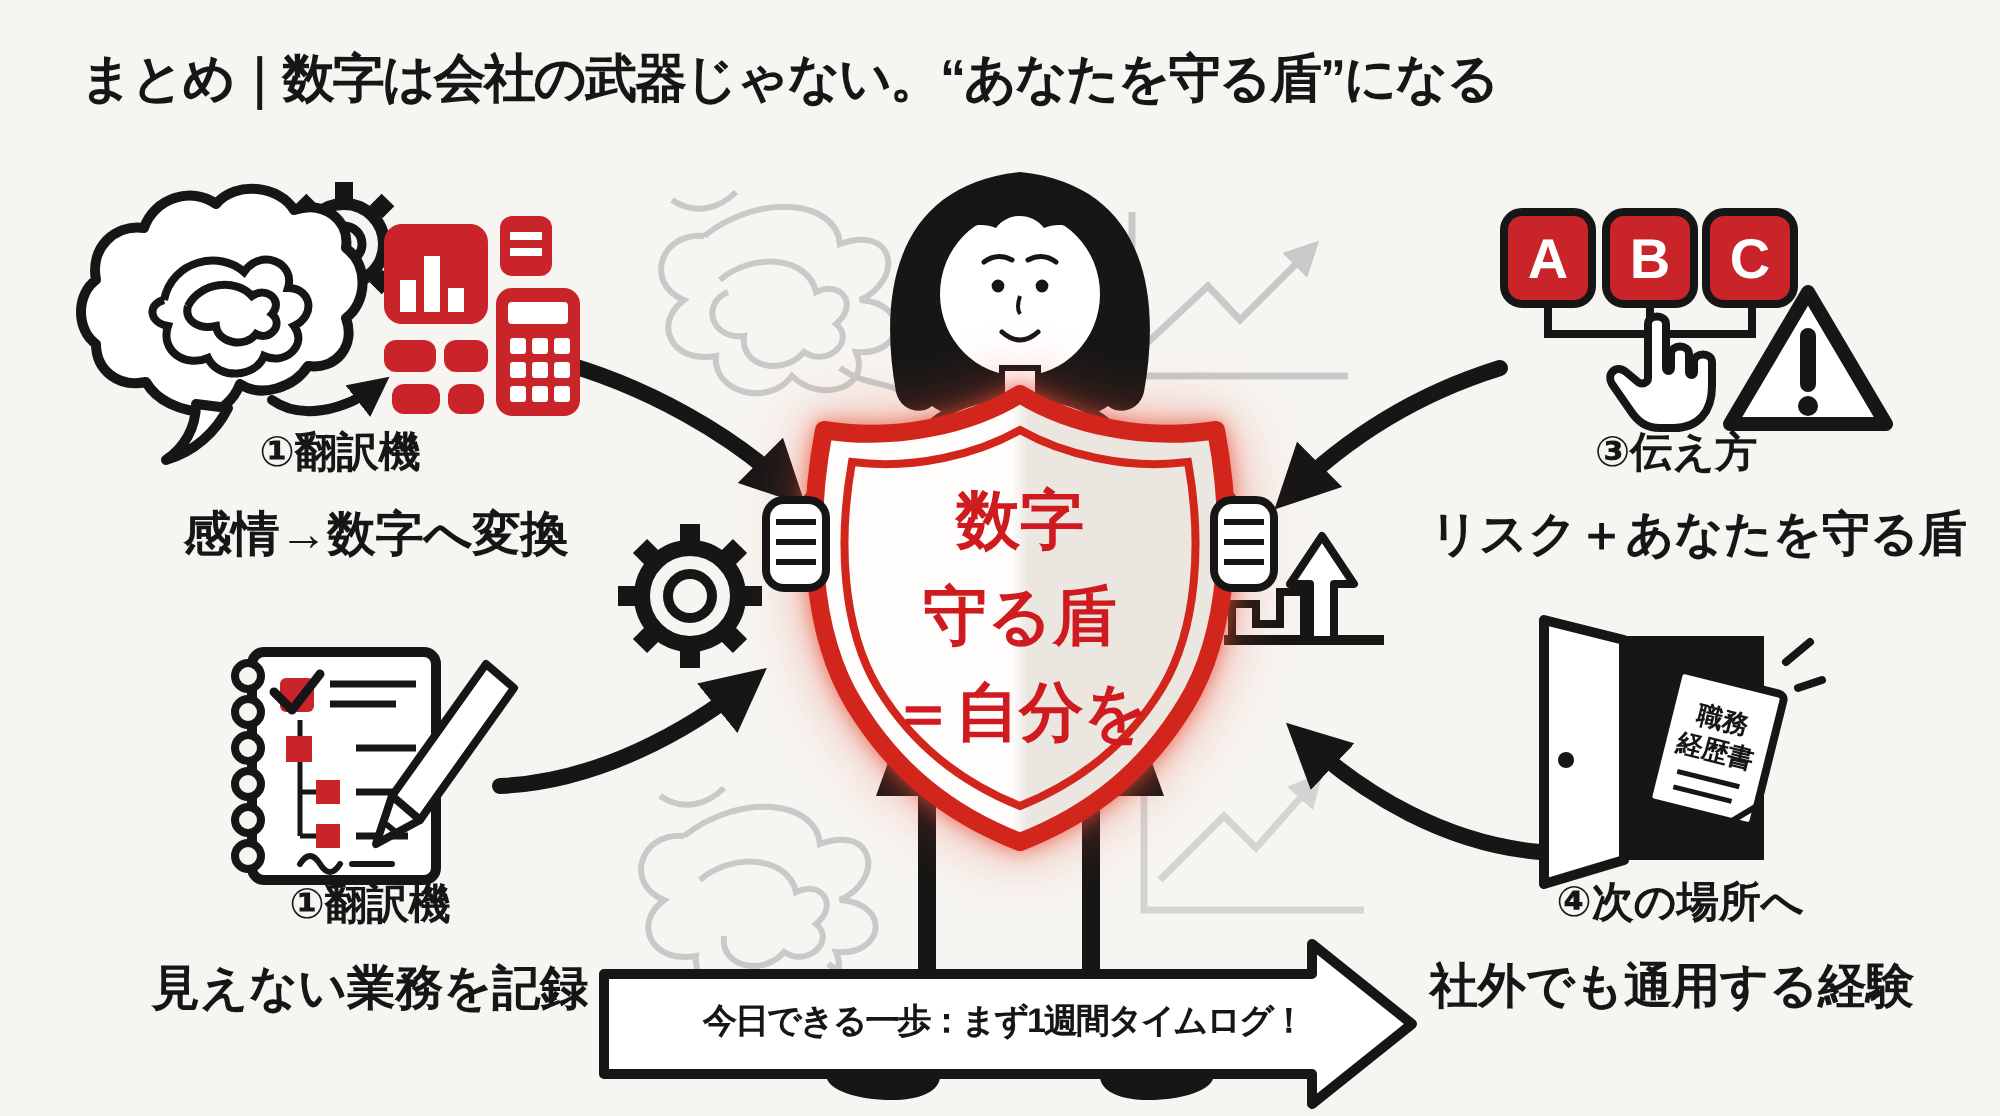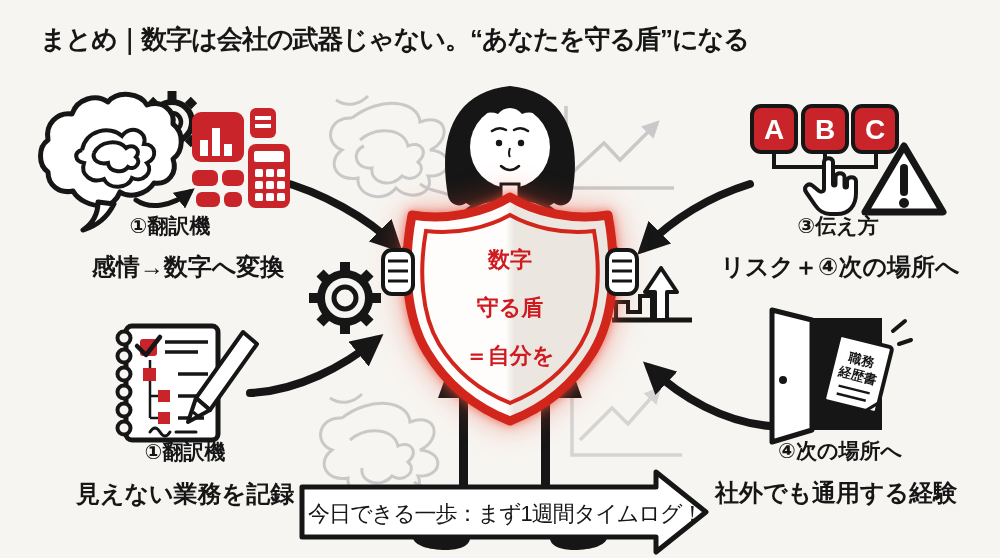--- a/index.html
+++ b/index.html
@@ -30,26 +30,26 @@
   #q1-sub{left:63px;top:251px;width:250px;}
   #q2-label{left:75px;top:438px;width:220px;}
   #q2-sub{left:60px;top:478px;width:250px;}
   #q3-label{left:738px;top:212px;width:200px;}
   #q3-sub{left:715px;top:251px;width:250px;}
   #q4-label{left:740px;top:437px;width:200px;}
   #q4-sub{left:711px;top:477px;width:250px;}
 
   .shield-text{
     position:absolute;left:410px;top:236px;width:200px;
-    text-align:center;font-size:22px;line-height:48px;font-weight:900;
+    text-align:center;font-size:32px;line-height:48px;font-weight:900;
     color:var(--shield_text_red,#cf1a20);letter-spacing:0;
   }
   .banner-text{
     position:absolute;left:308px;top:499px;width:344px;
-    text-align:left;font-size:22px;font-weight:400;letter-spacing:-1px;
+    text-align:right;font-size:17px;font-weight:700;letter-spacing:-1px;
     white-space:nowrap;color:var(--ink_black,#161616);
   }
 
   
   .ink-s{stroke:var(--ink_black,#161616);}
   .ink-f{fill:var(--ink_black,#161616);}
   .white-f{fill:#ffffff;}
   .bg-f{fill:var(--background,#f7f5f1);}
   .red-f{fill:var(--red,#c9242a);}
   .gray-s{stroke:var(--decor_gray,#c9c9c9);}
@@ -253,21 +253,21 @@
 
 <div class="title">まとめ｜数字は会社の武器じゃない。“あなたを守る盾”になる</div>
 
 <div class="qlabel" id="q1-label">①翻訳機</div>
 <div class="qsub" id="q1-sub">感情→数字へ変換</div>
 
 <div class="qlabel" id="q2-label">①翻訳機</div>
 <div class="qsub" id="q2-sub">見えない業務を記録</div>
 
 <div class="qlabel" id="q3-label">③伝え方</div>
-<div class="qsub" id="q3-sub">リスク＋④次の場所へ</div>
+<div class="qsub" id="q3-sub">リスク＋あなたを守る盾</div>
 
 <div class="qlabel" id="q4-label">④次の場所へ</div>
 <div class="qsub" id="q4-sub">社外でも通用する経験</div>
 
 <div class="shield-text">
   <div>数字</div>
   <div>守る盾</div>
   <div>＝自分を</div>
 </div>
 

